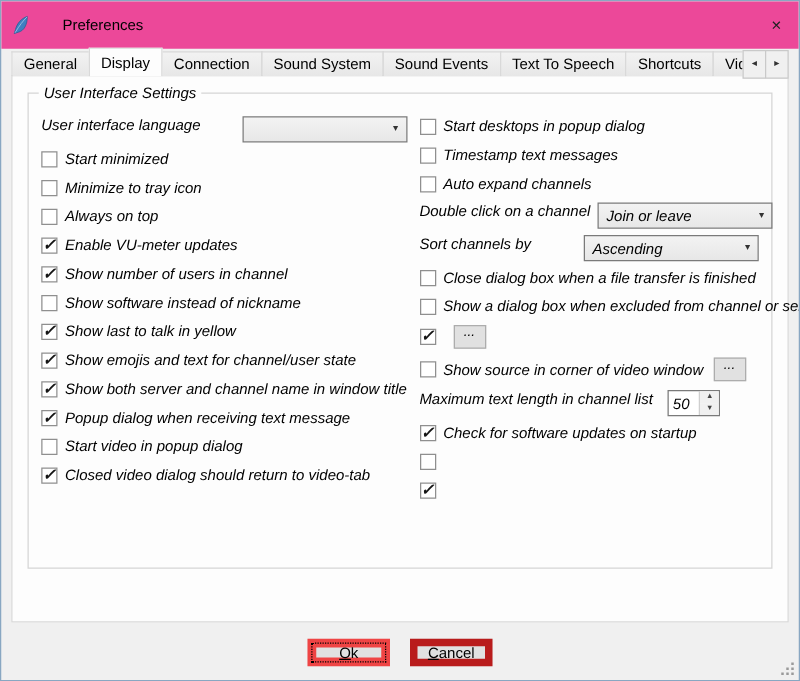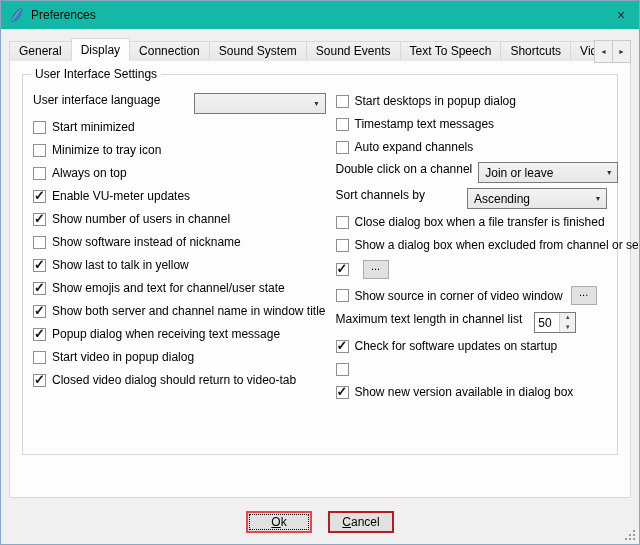--- a/index.html
+++ b/index.html
@@ -3,37 +3,37 @@
 <meta charset="utf-8">
 <style>
   html,body{margin:0;padding:0;background:#d8d8d8;}
   .window{
     position:relative;width:640px;height:545px;box-sizing:border-box;
     background:#f0f0f0;border:1px solid #89a7c2;
     font-family:"Liberation Sans",sans-serif;font-size:12px;color:#000;
     overflow:hidden;
   }
   
-  .titlebar{height:28px;background:#14b8a6;display:flex;align-items:center;padding:0 0 0 8px;}
+  .titlebar{height:38px;background:#ec4899;display:flex;align-items:center;padding:0 0 0 8px;gap:19px;}
   .titlebar .app-icon{width:16px;height:16px;flex:none;}
   .titlebar .title{margin-left:6px;flex:1;}
   .titlebar .close{width:36px;height:30px;display:flex;align-items:center;justify-content:center;
     font-size:14px;color:#222;cursor:default;}
   
   .tabs{position:absolute;top:37px;left:8px;right:8px;height:23px;display:flex;align-items:flex-end;z-index:2;overflow:hidden;}
   .tab{height:19px;line-height:19px;padding:0 9px;background:linear-gradient(#f2f2f2,#e7e7e7);
     border:1px solid #d9d9d9;border-bottom:none;margin-right:-1px;white-space:nowrap;}
   .tab.selected{height:22px;line-height:22px;background:#fdfdfd;position:relative;z-index:3;
     border-color:#d9d9d9;}
   .tabscroll{position:absolute;top:39px;right:8px;display:flex;z-index:4;}
   .tabscroll .ts{width:17px;height:21px;background:#f0f0f0;border:1px solid #c9c9c9;margin-left:-1px;
     display:flex;align-items:center;justify-content:center;font-size:7px;color:#333;}
   
   .pane{position:absolute;top:59px;left:8px;right:8px;bottom:46px;background:#fdfdfd;
-    border:1px solid #d9d9d9;box-sizing:border-box;}
+    border:1px solid #d9d9d9;box-sizing:border-box;font-style:italic;}
   
   .group{position:absolute;left:12px;right:12px;top:13px;bottom:42px;border:1px solid #d5d5d5;}
   .group .legend{position:absolute;top:-8px;left:8px;background:#fdfdfd;padding:0 4px;}
   .cols{display:flex;padding:18px 10px 0 10px;}
   .col-left{flex:0 0 268px;}
   .col-right{flex:1;margin-left:10px;min-width:0;}
   
   .row{display:flex;align-items:center;height:16px;margin-bottom:7px;white-space:nowrap;}
   .lc-row{display:flex;align-items:flex-start;height:22px;margin-bottom:4px;white-space:nowrap;}
   .lc-row .lbl{flex:none;margin-right:6px;}
@@ -53,25 +53,25 @@
   
   .mini{width:26px;height:19px;box-sizing:border-box;border:1px solid #adadad;background:#e1e1e1;
     margin-left:8px;display:flex;align-items:flex-start;justify-content:center;font-size:11px;line-height:10px;flex:none;}
   
   .spin{display:flex;height:21px;box-sizing:border-box;border:1px solid #7a7a7a;background:#fff;margin-left:6px;flex:none;}
   .spin .val{width:18px;padding:0 3px;display:flex;align-items:center;}
   .spin .btns{display:flex;flex-direction:column;border-left:1px solid #cfcfcf;}
   .spin .btns .sb{flex:1;width:15px;font-size:6px;line-height:9px;text-align:center;background:#f0f0f0;color:#444;}
   
   .footer{position:absolute;left:0;right:0;bottom:11px;display:flex;justify-content:center;gap:16px;}
-  .btn{min-width:66px;height:22px;box-sizing:border-box;border:2px solid #b91c1c;background:#e1e1e1;
+  .btn{min-width:66px;height:22px;box-sizing:border-box;border:6px solid #b91c1c;background:#e1e1e1;
     display:flex;align-items:center;justify-content:center;}
   .btn span{display:block;}
   .btn span::first-letter{text-decoration:underline;}
-  .btn.default{border:2px solid #ef4444;outline:1px dotted #000;outline-offset:-4px;}
+  .btn.default{border:7px solid #ef4444;outline:1px dotted #000;outline-offset:-4px;}
   
   .grip{position:absolute;right:4px;bottom:4px;width:12px;height:12px;}
   .grip i{position:absolute;right:0;bottom:0;width:2px;height:2px;background:#9a9a9a;
     box-shadow:-4px 0 0 #9a9a9a,-8px 0 0 #9a9a9a,0 -4px 0 #9a9a9a,0 -8px 0 #9a9a9a,-4px -4px 0 #9a9a9a;}
 </style>
 </head>
 <body>
 
 <div class="window">
 
@@ -231,21 +231,20 @@
 
           <div class="row">
             <span class="cb checked"></span>
             <span>Check for software updates on startup</span>
           </div>
           <div class="row">
             <span class="cb"></span>
           </div>
           <div class="row">
             <span class="cb checked"></span>
-            <span>Show new version available in dialog box</span>
           </div>
 
         </div>
       </div>
     </div>
   </div>
 
   <div class="footer">
     <div class="btn default">
       <span>Ok</span>

